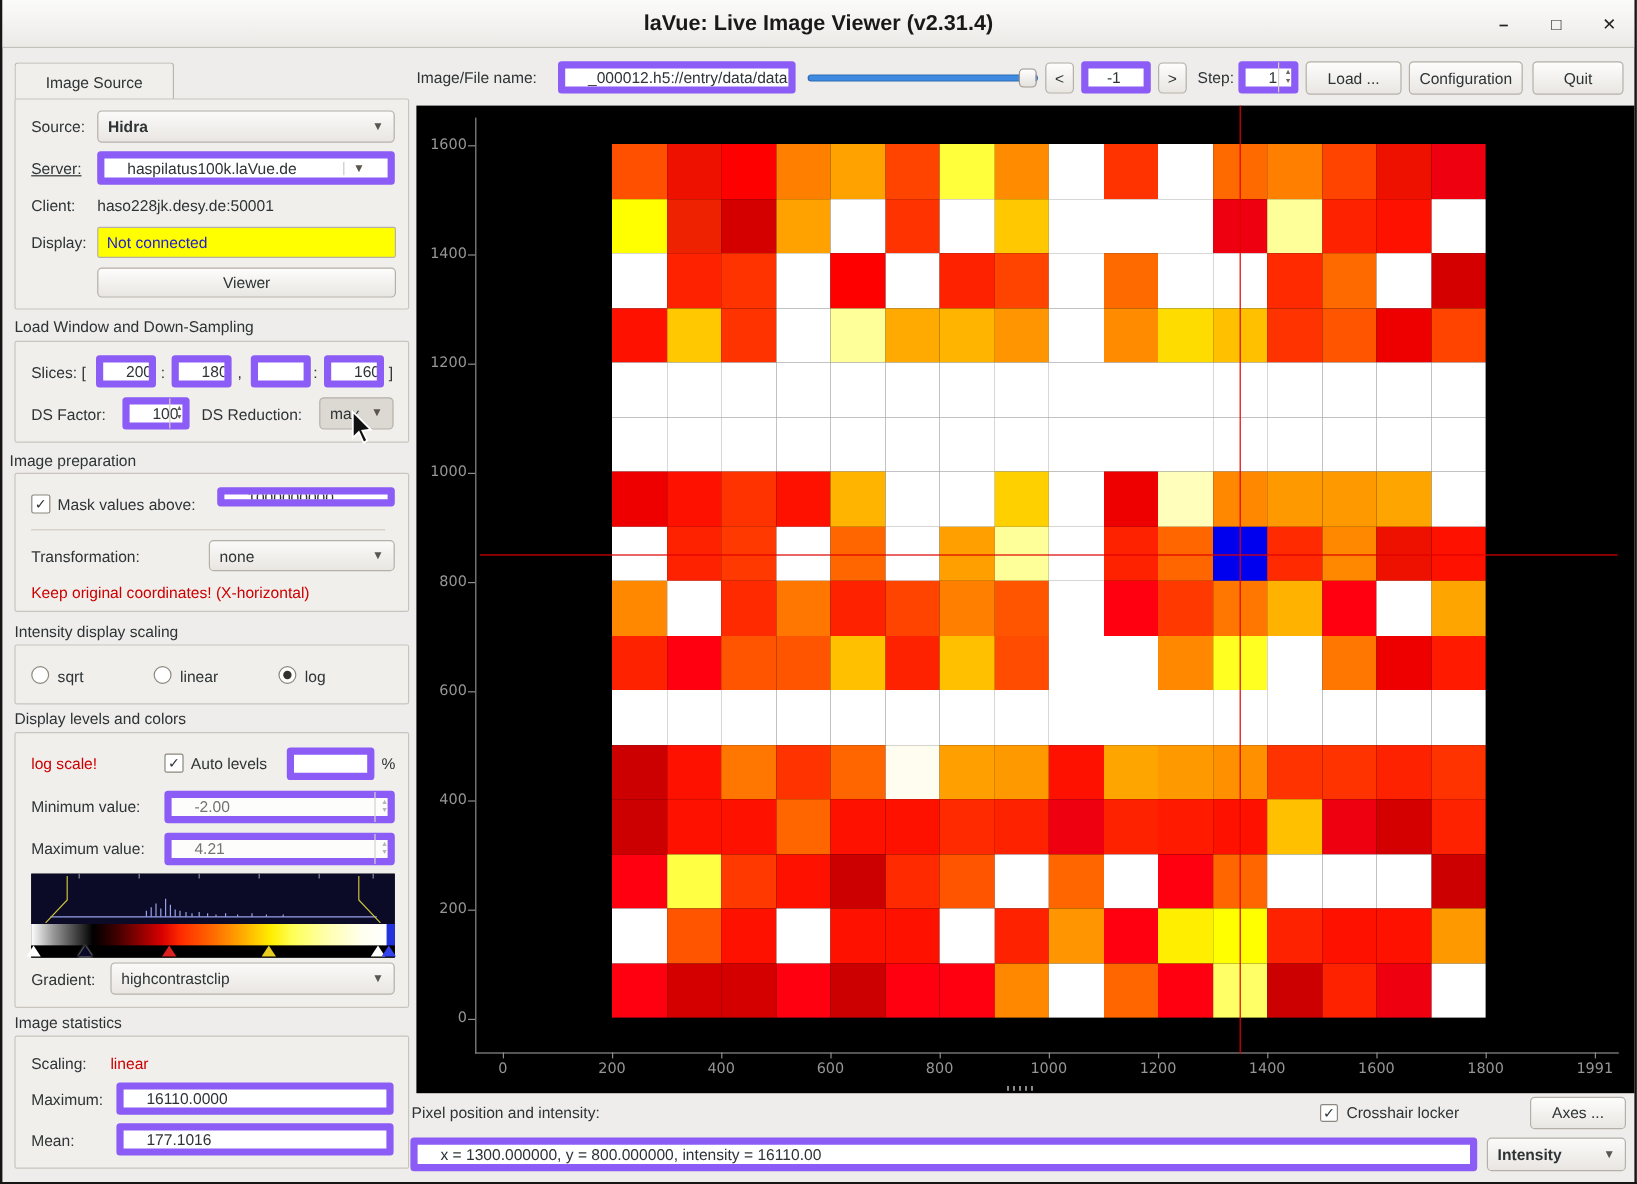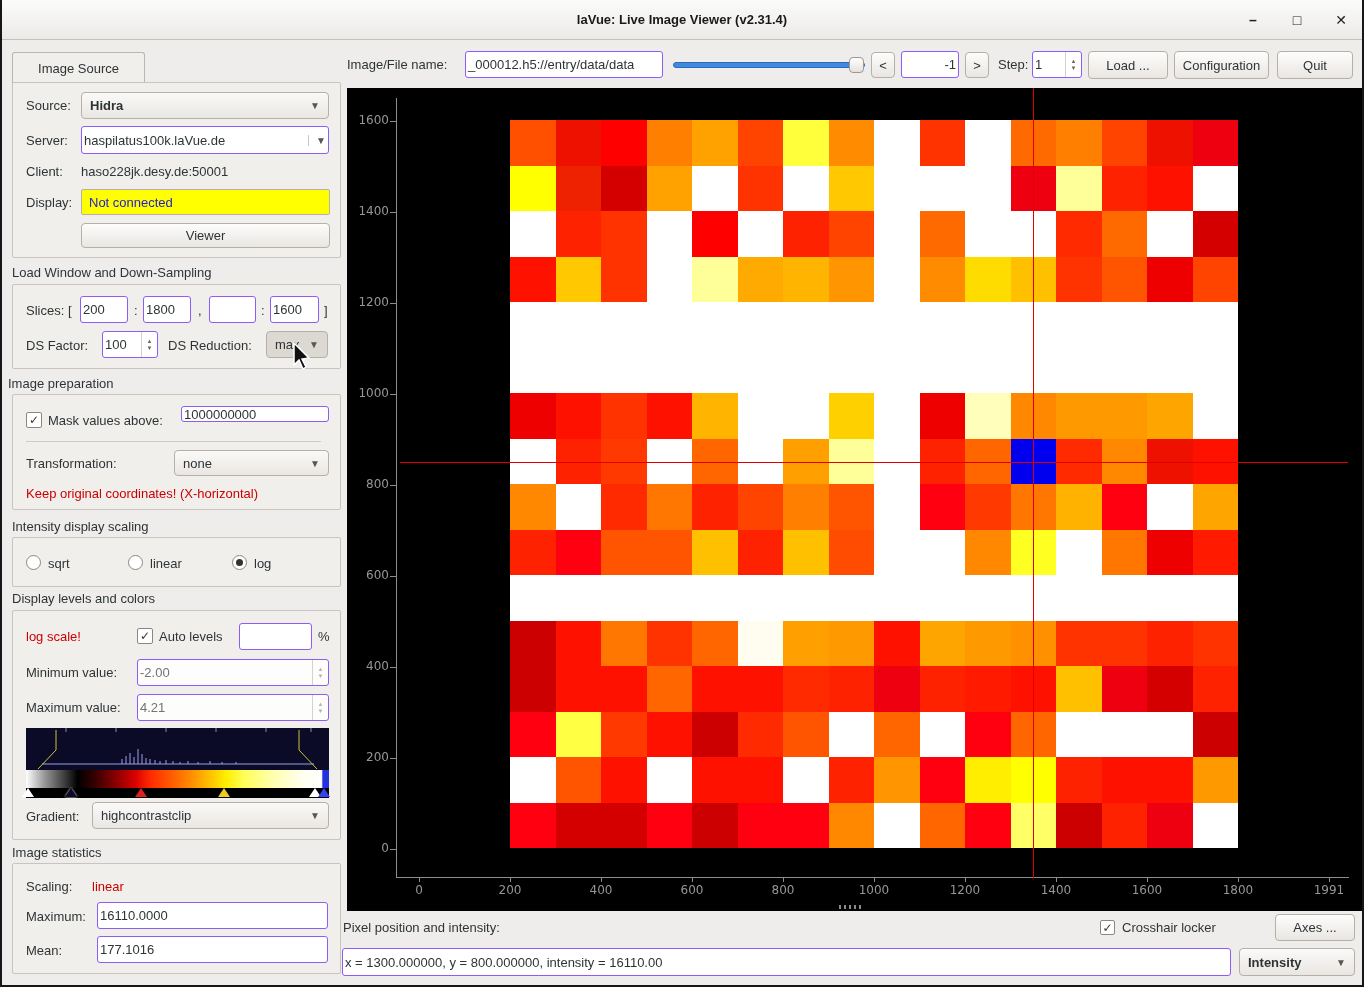--- a/index.html
+++ b/index.html
@@ -8,31 +8,31 @@
     font-family:"Liberation Sans","DejaVu Sans",sans-serif;
     font-size:13px; color:#2e3436; background:#efedeb; position:relative;
     border-left:2px solid #161616; border-right:2px solid #161616; border-bottom:2px solid #161616;
   }
   .abs { position:absolute; }
 
   
   .titlebar { position:absolute; left:0; top:0; width:100%; height:40px;
     background:linear-gradient(#fbfbfa,#eceae7); border-bottom:1px solid #c4c0ba;
     display:flex; align-items:center; justify-content:center; }
-  .title-text { font-weight:bold; font-size:13px; color:#191919; }
+  .title-text { font-weight:bold; font-size:18px; color:#191919; }
   .winbtns { position:absolute; right:12px; top:0; height:40px; display:flex; align-items:center; gap:26px; }
   .winbtn { width:18px; height:18px; display:flex; align-items:center; justify-content:center;
     color:#222; font-size:14px; font-weight:bold; cursor:default; }
 
   
   .btn { background:linear-gradient(#fdfdfc,#e9e6e2); border:1px solid #b5b0a8; border-radius:4px;
     display:flex; align-items:center; justify-content:center; color:#2e3436; }
   .accel::first-letter { text-decoration:underline; }
-  .field { background:#fff; border:1px solid #8b5cf6; border-radius:3px;
-    display:flex; align-items:center; padding:0 2px; white-space:nowrap; overflow:hidden;text-align:right; }
+  .field { background:#fff; border:6px solid #8b5cf6; border-radius:3px;
+    display:flex; align-items:center; padding:0 19px; white-space:nowrap; overflow:hidden;text-align:right; }
   .field.disabled { color:#737373; background:#fdfdfc; }
   .combo { background:linear-gradient(#fbfaf9,#e9e6e2); border:1px solid #b5b0a8; border-radius:4px;
     display:flex; align-items:center; padding:0 8px; }
   .combo .arrow { margin-left:auto; color:#5a564f; font-size:10px; }
   .label { white-space:nowrap; }
   .sect-title { color:#2e3436; }
   .groupbox { border:1px solid #c9c4bd; border-radius:2px; background:#f1efec; }
   .red { color:#cc0000; }
   .spin { position:absolute; right:1px; top:1px; bottom:1px; width:16px; display:flex; flex-direction:column;
     align-items:center; justify-content:center; color:#6b675f; font-size:6px; line-height:7px; border-left:1px solid #d6d2cb; }
@@ -98,21 +98,21 @@
 
 <div class="abs" style="left:10px; top:52px; width:133px; height:31px; background:#f1efec; border:1px solid #bab5ae; border-bottom:none; border-radius:3px 3px 0 0; display:flex; align-items:center; justify-content:center;">Image Source</div>
 <div class="abs groupbox" style="left:10px; top:82px; width:329px; height:176px;"></div>
 
 <span class="abs label" style="left:24px; top:98px;">Source:</span>
 <div class="abs combo" style="left:79px; top:92px; width:248px; height:27px; font-weight:bold;">
   <span>Hidra</span>
   <span class="arrow">▼</span>
 </div>
 
-<span class="abs label" style="left:24px; top:133px;">Server:</span>
+<span class="abs label" style="left:24px; top:133px;text-decoration:underline;">Server:</span>
 <div class="abs field" style="left:79px; top:126px; width:248px; height:28px;">
   <span>haspilatus100k.laVue.de</span>
   <span style="margin-left:auto; border-left:1px solid #cdc8c1; padding-left:7px; color:#5a564f; font-size:10px;">▼</span>
 </div>
 
 <span class="abs label" style="left:24px; top:164px;">Client:</span>
 <span class="abs label" style="left:79px; top:164px;">haso228jk.desy.de:50001</span>
 
 <span class="abs label" style="left:24px; top:195px;">Display:</span>
 <div class="abs" style="left:79px; top:189px; width:249px; height:26px; background:#ffff00; border:1px solid #b5b0a8; border-radius:2px; display:flex; align-items:center; padding:0 7px; color:#2222cc;">Not connected</div>

